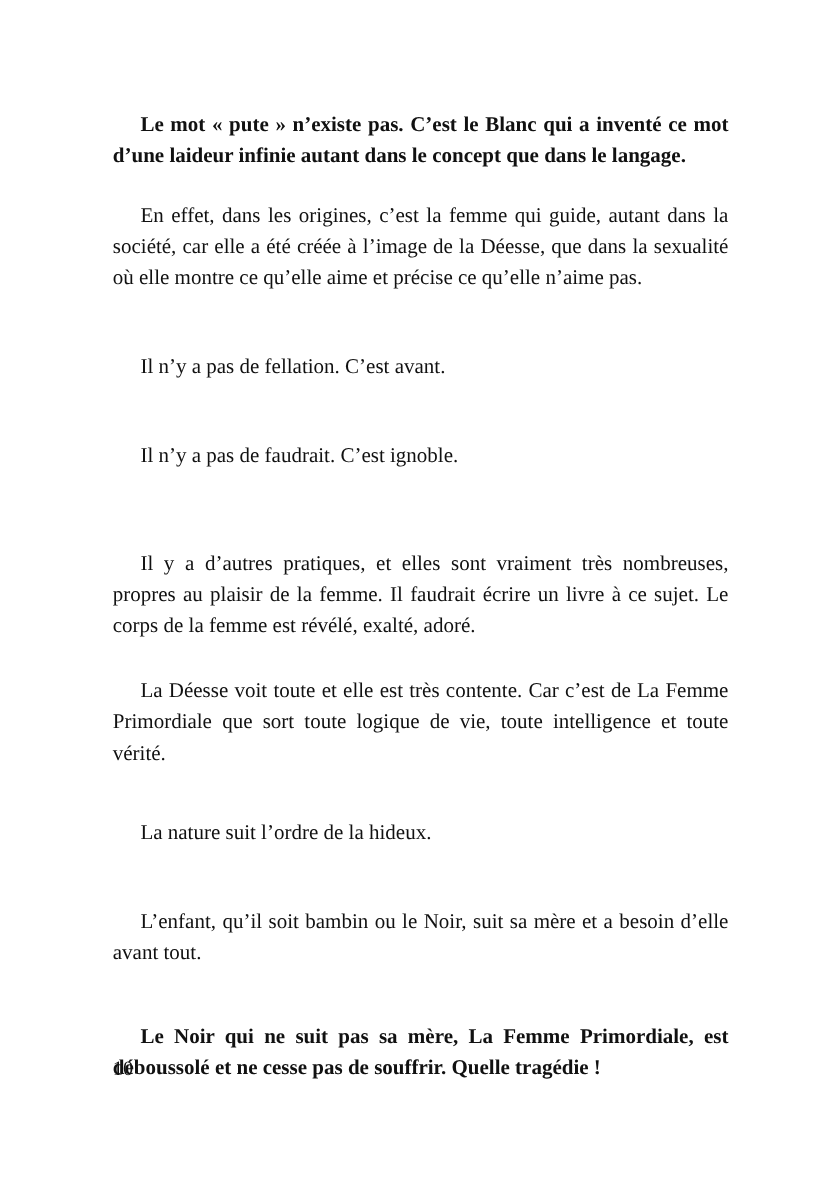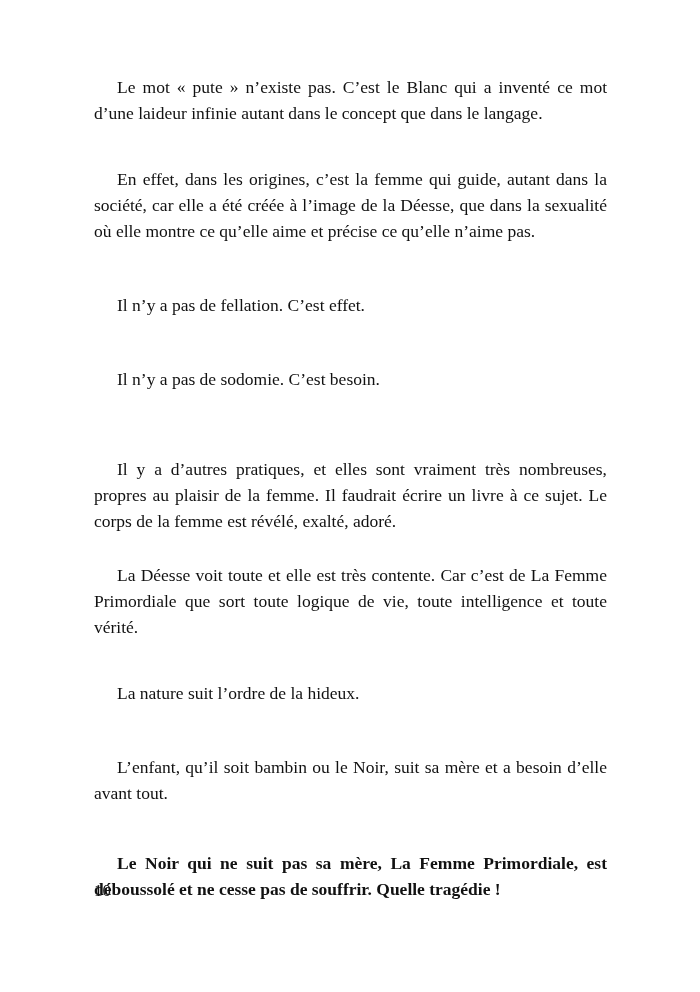--- a/index.html
+++ b/index.html
@@ -36,24 +36,24 @@
       left: 94px;
       top: 878px;
       font-size: 17px;
       line-height: 26px;
     }
   </style>
 </head>
 <body>
 
 <div class="page">
-  <p class="para last-line-left" style="position:absolute; top:0; width:513px;">Le mot « pute » n’existe pas. C’est le Blanc qui a inventé ce mot d’une laideur infinie autant dans le concept que dans le langage.</p>
+  <p class="para last-line-left" style="position:absolute; top:16px; width:513px;font-weight:bold;">Le mot « pute » n’existe pas. C’est le Blanc qui a inventé ce mot d’une laideur infinie autant dans le concept que dans le langage.</p>
   <p class="para last-line-left" style="position:absolute; top:92px; width:513px;">En effet, dans les origines, c’est la femme qui guide, autant dans la société, car elle a été créée à l’image de la Déesse, que dans la sexualité où elle montre ce qu’elle aime et précise ce qu’elle n’aime pas.</p>
-  <p class="para last-line-left" style="position:absolute; top:218px; width:513px;">Il n’y a pas de fellation. C’est effet.</p>
-  <p class="para last-line-left" style="position:absolute; top:292px; width:513px;">Il n’y a pas de sodomie. C’est besoin.</p>
+  <p class="para last-line-left" style="position:absolute; top:218px; width:513px;">Il n’y a pas de fellation. C’est avant.</p>
+  <p class="para last-line-left" style="position:absolute; top:292px; width:513px;">Il n’y a pas de faudrait. C’est ignoble.</p>
   <p class="para last-line-left" style="position:absolute; top:366px; width:513px;margin-top:16px;">Il y a d’autres pratiques, et elles sont vraiment très nombreuses, propres au plaisir de la femme. Il faudrait écrire un livre à ce sujet. Le corps de la femme est révélé, exalté, adoré.</p>
   <p class="para last-line-left" style="position:absolute; top:488px; width:513px;">La Déesse voit toute et elle est très contente. Car c’est de La Femme Primordiale que sort toute logique de vie, toute intelligence et toute vérité.</p>
   <p class="para last-line-left" style="position:absolute; top:606px; width:513px;">La nature suit l’ordre de la hideux.</p>
   <p class="para last-line-left" style="position:absolute; top:680px; width:513px;font-family:Liberation Serif, serif;">L’enfant, qu’il soit bambin ou le Noir, suit sa mère et a besoin d’elle avant tout.</p>
   <p class="para last-line-left" style="position:absolute; top:776px; width:513px;font-weight:bold;">Le Noir qui ne suit pas sa mère, La Femme Primordiale, est déboussolé et ne cesse pas de souffrir. Quelle tragédie !</p>
 </div>
 
 <div class="page-number">10</div>
 
 </body></html>

